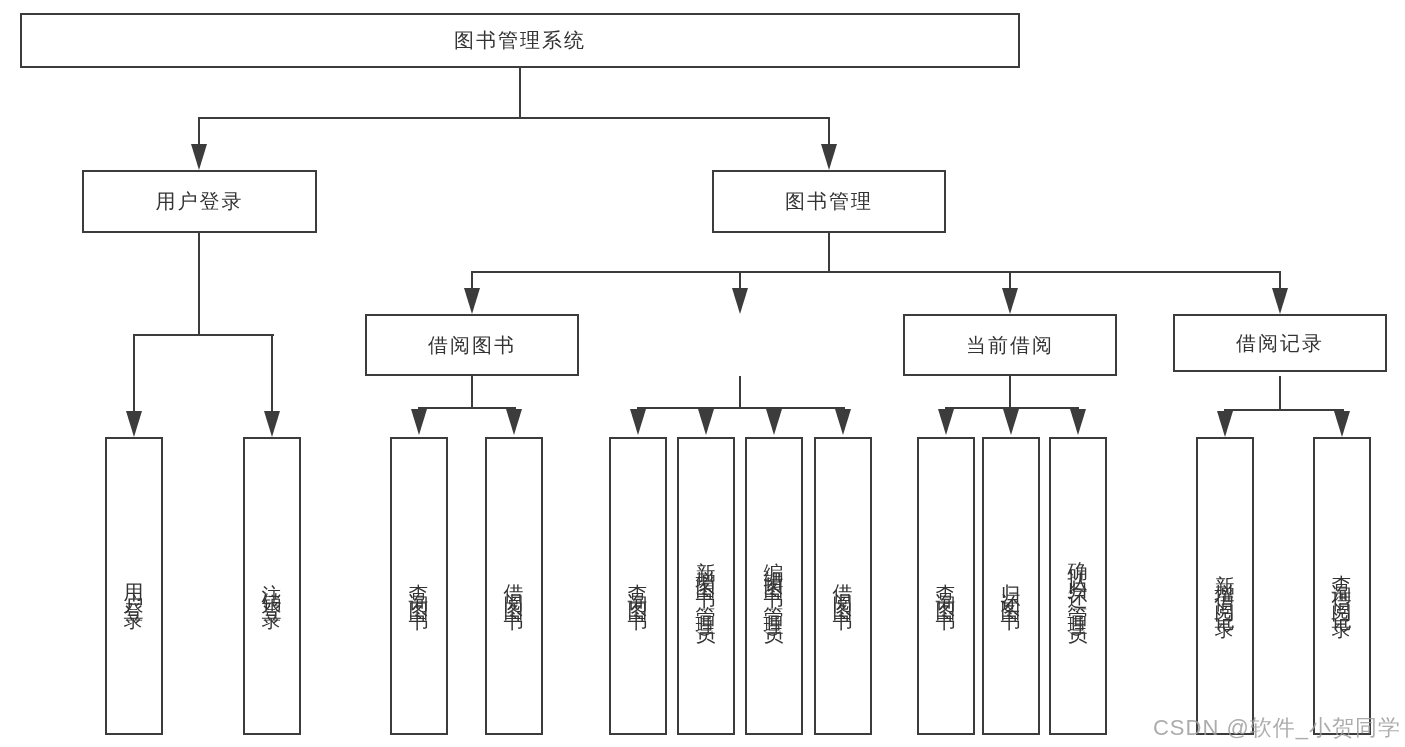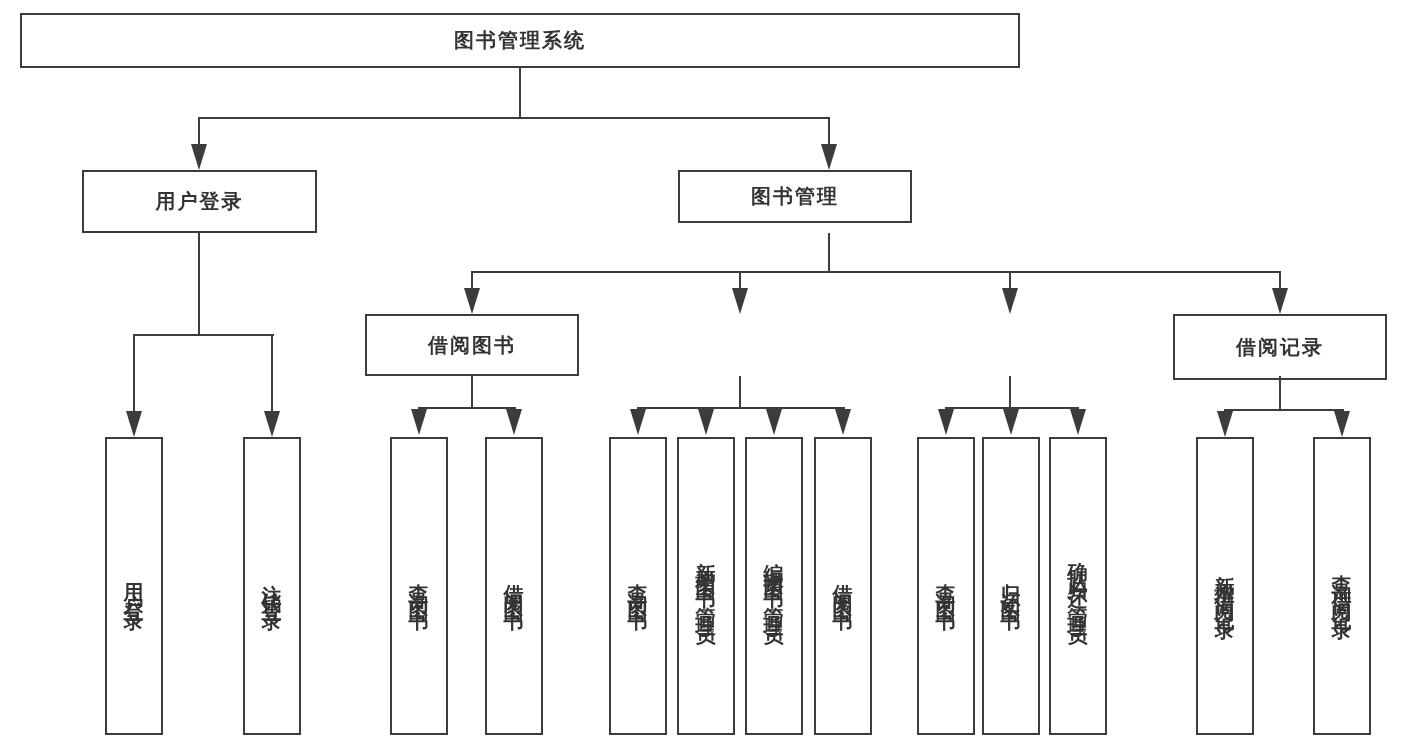--- a/index.html
+++ b/index.html
@@ -11,21 +11,20 @@
     overflow:hidden;
   }
   .box{
     position:absolute;
     box-sizing:border-box;
     background:#ffffff;
     border:2px solid #3c3c3c;
     display:flex;
     align-items:center;
     justify-content:center;
-    font-weight:bold;
   }
   .hlabel{
     color:#333333;
     font-size:20px;
     letter-spacing:2px;
     white-space:nowrap;
   }
   .vlabel{
     color:#333333;
     font-size:20px;
@@ -64,21 +63,21 @@
   <div class="vline" style="left:519px;top:68px;height:50px"></div>
   <div class="hline" style="left:198px;top:117px;width:632px"></div>
   <div class="vline" style="left:198px;top:117px;height:30px"></div>
   <div class="arrow" style="left:191px;top:144px"></div>
   <div class="vline" style="left:828px;top:117px;height:30px"></div>
   <div class="arrow" style="left:821px;top:144px"></div>
 
   <div class="box" style="left:82px;top:170px;width:235px;height:63px">
     <span class="hlabel">用户登录</span>
   </div>
-  <div class="box" style="left:678px;top:170px;width:234px;height:53px">
+  <div class="box" style="left:712px;top:170px;width:234px;height:63px">
     <span class="hlabel">图书管理</span>
   </div>
 
   <div class="vline" style="left:198px;top:233px;height:102px"></div>
   <div class="hline" style="left:133px;top:334px;width:141px"></div>
   <div class="vline" style="left:133px;top:334px;height:78px"></div>
   <div class="arrow" style="left:126px;top:411px"></div>
   <div class="vline" style="left:271px;top:334px;height:78px"></div>
   <div class="arrow" style="left:264px;top:411px"></div>
 
@@ -89,21 +88,24 @@
   <div class="vline" style="left:739px;top:271px;height:20px"></div>
   <div class="arrow" style="left:732px;top:288px"></div>
   <div class="vline" style="left:1009px;top:271px;height:20px"></div>
   <div class="arrow" style="left:1002px;top:288px"></div>
   <div class="vline" style="left:1279px;top:271px;height:20px"></div>
   <div class="arrow" style="left:1272px;top:288px"></div>
 
   <div class="box" style="left:365px;top:314px;width:214px;height:62px">
     <span class="hlabel">借阅图书</span>
   </div>
-  <div class="box" style="left:1173px;top:314px;width:214px;height:66px">
+  <div class="box" style="left:903px;top:314px;width:214px;height:62px">
+    <span class="hlabel">当前借阅</span>
+  </div>
+  <div class="box" style="left:1173px;top:314px;width:214px;height:58px">
     <span class="hlabel">借阅记录</span>
   </div>
 
   <div class="vline" style="left:471px;top:376px;height:33px"></div>
   <div class="hline" style="left:418px;top:407px;width:98px"></div>
   <div class="arrow" style="left:411px;top:409px"></div>
   <div class="arrow" style="left:506px;top:409px"></div>
 
   <div class="vline" style="left:739px;top:376px;height:33px"></div>
   <div class="hline" style="left:637px;top:407px;width:208px"></div>
@@ -160,14 +162,15 @@
     <span class="vlabel">确认归还（管理员）</span>
   </div>
 
   <div class="box" style="left:1196px;top:437px;width:58px;height:298px">
     <span class="vlabel">新增借阅记录</span>
   </div>
   <div class="box" style="left:1313px;top:437px;width:58px;height:298px">
     <span class="vlabel">查询借阅记录</span>
   </div>
 
+  <div class="watermark">CSDN @软件_小贺同学</div>
 
 </div>
 
 </body></html>

